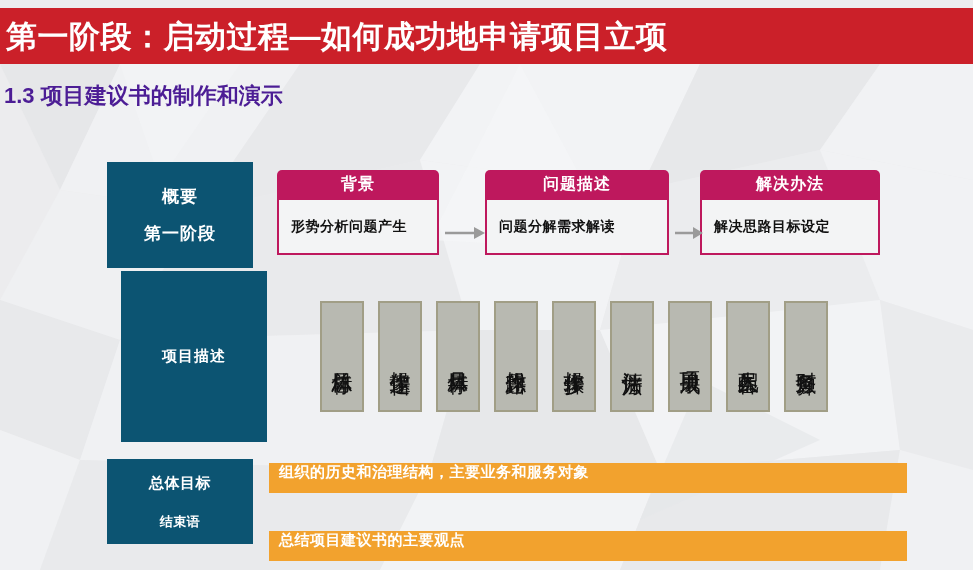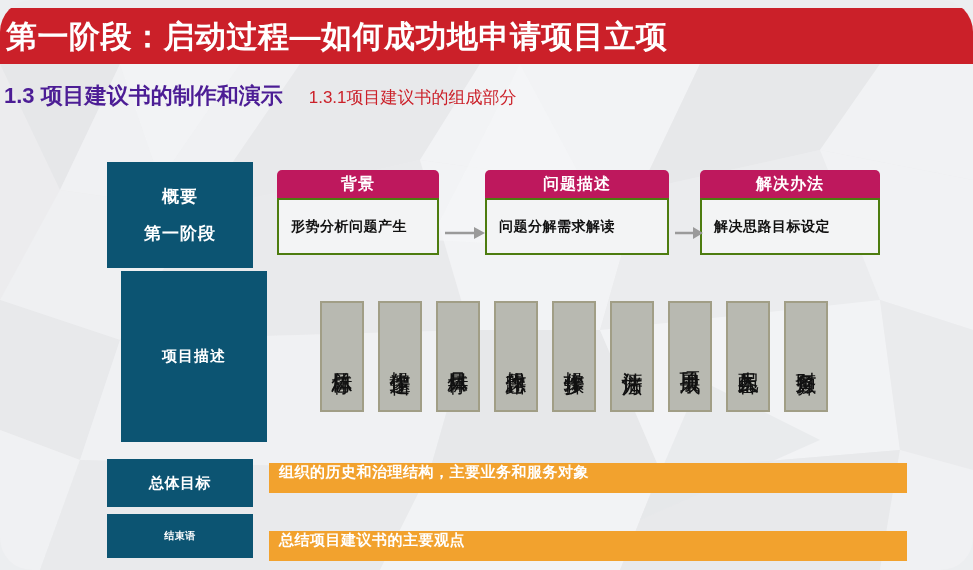--- a/index.html
+++ b/index.html
@@ -17,21 +17,20 @@
   }
 
   
   #slide {
     position: absolute;
     inset: 0;
     width: 973px;
     height: 570px;
     overflow: hidden;
     background: #eceef0;
-    border-radius: 32px;
   }
   #bg-poly {
     position: absolute;
     left: 0; top: 0;
     width: 973px; height: 570px;
     z-index: 0;
     pointer-events: none;
   }
 
   
@@ -100,41 +99,41 @@
   #teal-overview .line { margin: 7px 0; letter-spacing: 1px; }
   #teal-project {
     left: 121px; top: 271px; width: 146px; height: 171px;
     font-size: 15px; letter-spacing: 1px;
   }
   #teal-org {
     left: 107px; top: 459px; width: 146px; height: 48px;
     font-size: 15px; letter-spacing: 0.5px;
   }
   #teal-end {
-    left: 107px; top: 514px; width: 146px; height: 44px;
-    font-size: 10px; letter-spacing: 0.5px;
+    left: 107px; top: 500px; width: 146px; height: 44px;
+    font-size: 13px; letter-spacing: 0.5px;
   }
 
   
   .card { display: block; }
   .card-head {
     background: #be185d;
     color: #ffffff;
     font-size: 16px;
     font-weight: bold;
     letter-spacing: 1px;
     text-align: center;
     border-radius: 5px 5px 0 0;
     height: 28px;
     line-height: 28px;
     box-sizing: border-box;
   }
   .card-body {
     background: #f3f4f5;
-    border: 2px solid #4d7c0f;
+    border: 2px solid #be185d;
     box-sizing: border-box;
     height: 57px;
     display: flex;
     align-items: center;
     padding-left: 12px;
     font-size: 14px;
     font-weight: bold;
     color: #111111;
     letter-spacing: 0.5px;
   }
@@ -225,21 +224,20 @@
     <polygon points="120,64 240,64 160,180" fill="#f4f5f7" opacity="0.6"></polygon>
     <polygon points="700,380 820,440 640,520" fill="#e6e7e9" opacity="0.7"></polygon>
   </svg>
 
   <div id="title-bar">
     <div id="title-text">第一阶段：启动过程—如何成功地申请项目立项</div>
   </div>
 
   <div id="subhead">
     <div id="subhead-main">1.3 项目建议书的制作和演示</div>
-    <div id="subhead-sub">1.3.1项目建议书的组成部分</div>
   </div>
 
   <div class="abs teal" id="teal-overview">
     <div class="line">概要</div>
     <div class="line">第一阶段</div>
   </div>
 
   <div class="abs teal" id="teal-project">
     <div>项目描述</div>
   </div>

